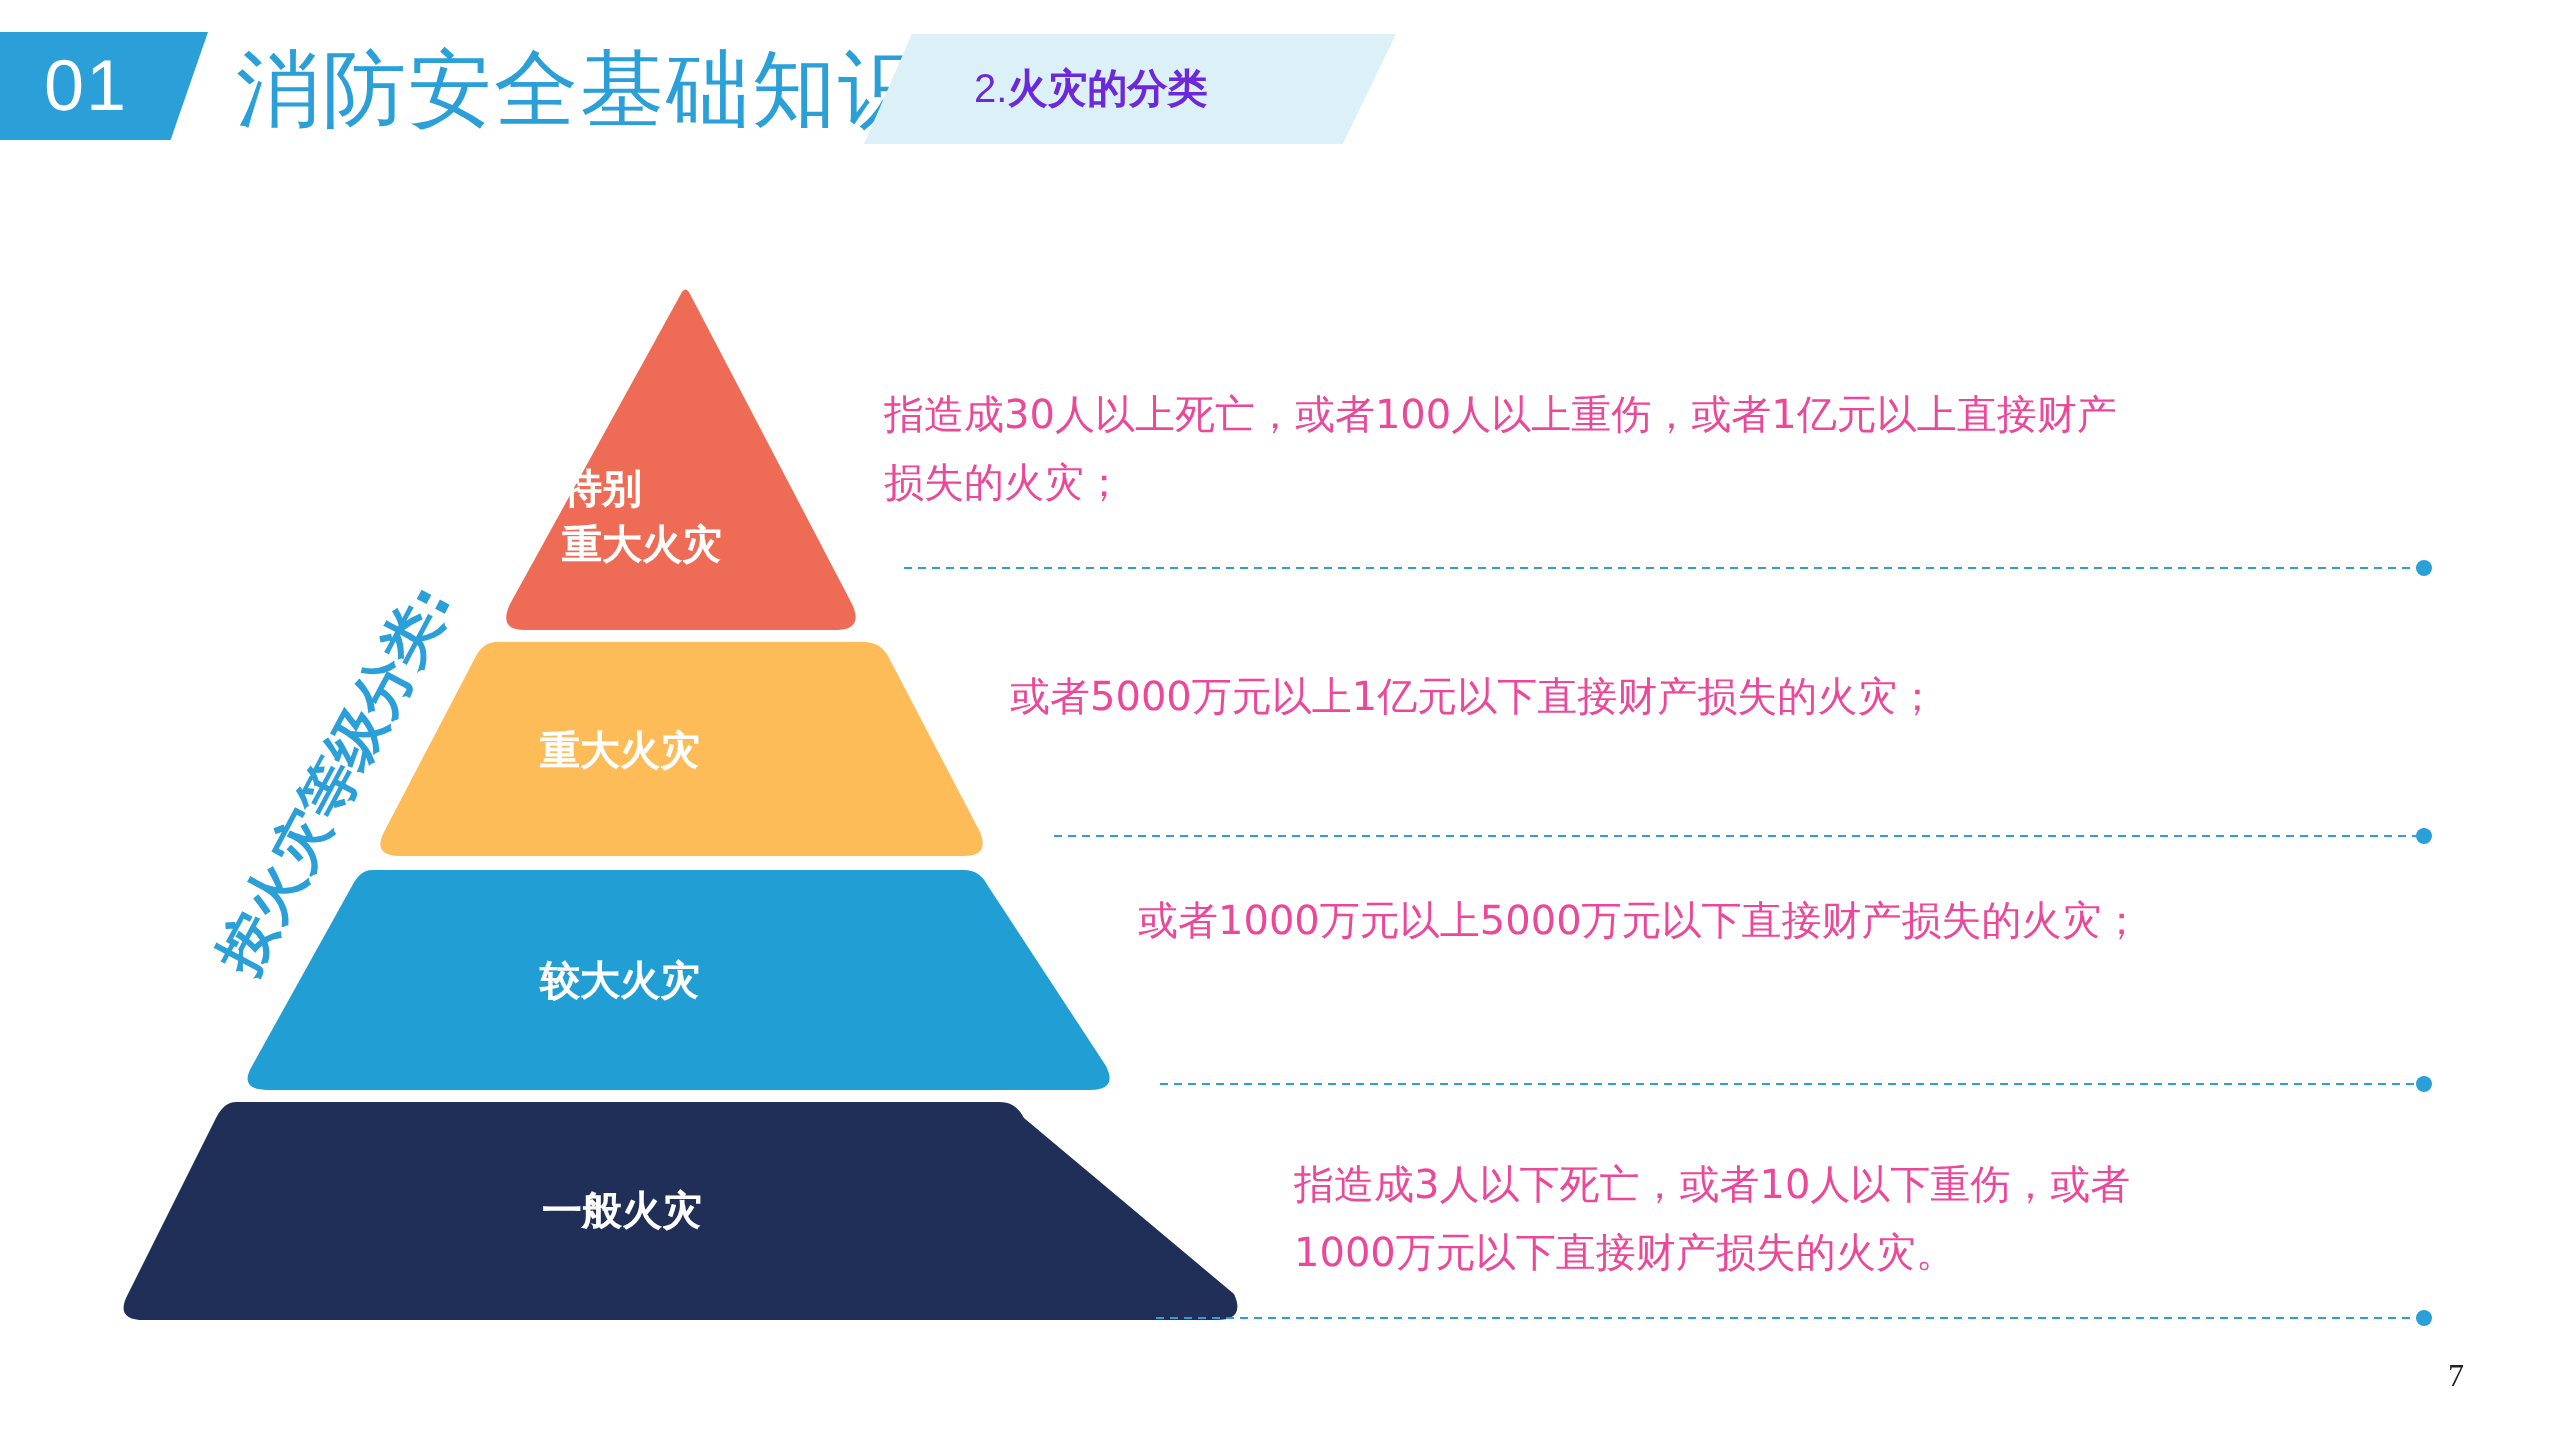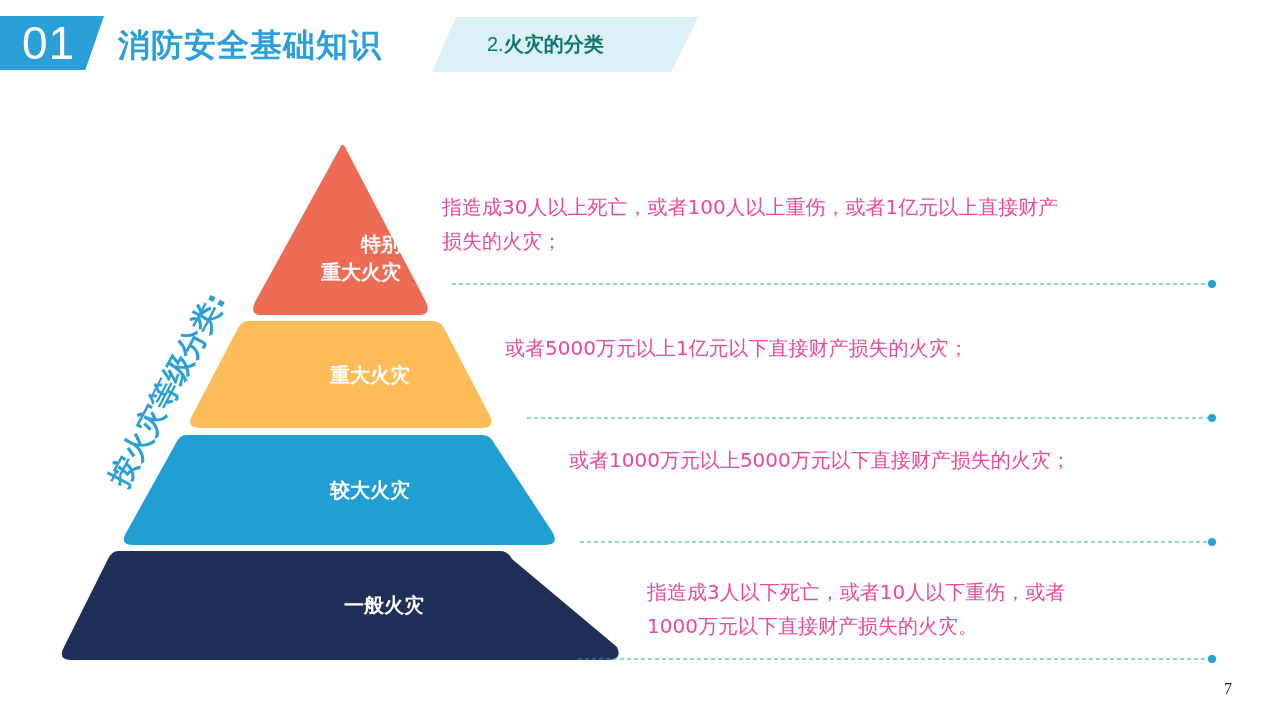--- a/index.html
+++ b/index.html
@@ -4,32 +4,32 @@
 <style>
   html, body { margin: 0; padding: 0; background: #ffffff; }
   body { width: 1280px; height: 720px; position: relative; overflow: hidden;
          font-family: "DejaVu Sans", "Liberation Sans", sans-serif; }
   .abs { position: absolute; }
 
   
   .num-tab { left: 0; top: 16px; width: 104px; height: 54px; background: #2a9fd8;
              clip-path: polygon(0 0, 100% 0, 82% 100%, 0 100%); }
   .num-text { left: 22px; top: 18px; color: #ffffff; font-family: "Liberation Sans", sans-serif;
-              font-size: 46px; line-height: 50px; letter-spacing: 1px; }
-  .main-title { left: 118px; top: 20px; color: #2a9fd8; font-size: 32px; font-weight: bold;
+              font-size: 36px; line-height: 50px; letter-spacing: 1px; }
+  .main-title { left: 118px; top: 20px; color: #2a9fd8; font-size: 42px; font-weight: normal;
                 line-height: 50px; letter-spacing: 1px; font-family: "DejaVu Sans", sans-serif; }
   .sub-tab { left: 432px; top: 17px; width: 266px; height: 55px; background: #dcf0f8;
              clip-path: polygon(9% 0, 100% 0, 90% 100%, 0 100%); }
-  .sub-text { left: 487px; top: 27px; color: #0f766e; font-size: 20px; line-height: 34px; font-weight: bold;
+  .sub-text { left: 487px; top: 27px; color: #6d28d9; font-size: 20px; line-height: 34px; font-weight: bold;
               font-family: "DejaVu Sans", sans-serif; }
   .sub-text .n { font-weight: normal; font-family: "Liberation Sans", sans-serif; }
 
   
   svg.pyr { left: 0; top: 0; width: 1280px; height: 720px; }
-  .layer-label { color: #ffffff; font-weight: bold; font-size: 20px; text-align: right;
+  .layer-label { color: #ffffff; font-weight: bold; font-size: 20px; text-align: left;
                  font-family: "DejaVu Sans", sans-serif; line-height: 28px; }
 
   .side-label { left: 38px; top: 370px; width: 260px; transform: rotate(-62deg); transform-origin: center center;
                 color: #2a9fd8; font-size: 29px; font-weight: bold; white-space: nowrap; text-align: center;
                 font-family: "DejaVu Sans", sans-serif; }
 
   .desc { color: #ec4899; font-size: 20px; line-height: 34px; font-family: "DejaVu Sans", sans-serif; }
 
   .page-num { right: 48px; top: 680px; font-size: 16px; color: #222; font-family: "Liberation Serif", serif; }
 </style>
@@ -65,21 +65,21 @@
     <circle cx="1212" cy="659" r="4"></circle>
   </g>
 </svg>
 
 <div class="abs layer-label" style="left:281px; top:230px; width:120px;">
   <div>特别</div>
   <div>重大火灾</div>
 </div>
 <div class="abs layer-label" style="left:270px; top:361px; width:140px;">重大火灾</div>
 <div class="abs layer-label" style="left:270px; top:476px; width:140px;">较大火灾</div>
-<div class="abs layer-label" style="left:284px; top:591px; width:140px;">一般火灾</div>
+<div class="abs layer-label" style="left:271px; top:591px; width:140px;">一般火灾</div>
 
 <div class="abs side-label">按火灾等级分类:</div>
 
 <div class="abs desc" style="left:442px; top:190px;">
   <div>指造成30人以上死亡，或者100人以上重伤，或者1亿元以上直接财产</div>
   <div>损失的火灾；</div>
 </div>
 <div class="abs desc" style="left:505px; top:331px;">
   <div>或者5000万元以上1亿元以下直接财产损失的火灾；</div>
 </div>

